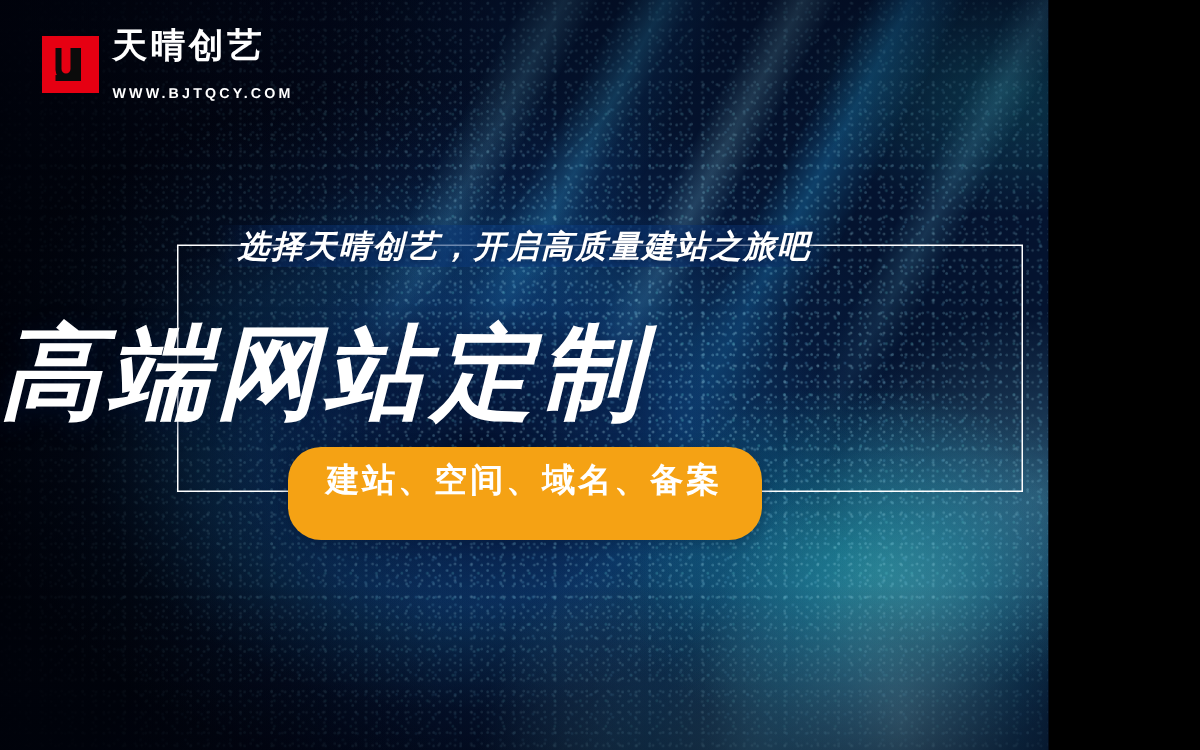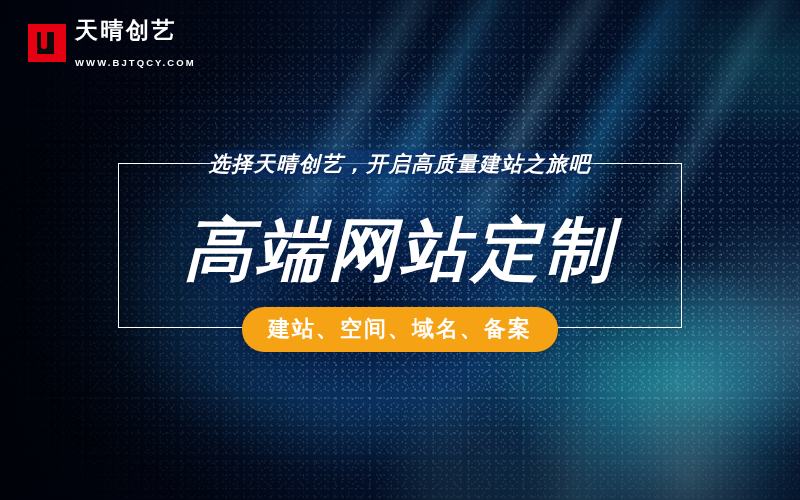--- a/index.html
+++ b/index.html
@@ -2,21 +2,21 @@
 <html><head>
 <meta charset="utf-8">
 <style>
   html, body {
     margin: 0;
     padding: 0;
     background: #000;
   }
   #banner {
     position: relative;
-    width: 800px;
+    width: 699px;
     height: 500px;
     overflow: hidden;
     font-family: "Liberation Sans", "DejaVu Sans", sans-serif;
     background: #020818;
   }
 
   
   .bg-layer {
     position: absolute;
     inset: 0;
@@ -161,21 +161,21 @@
   }
 
   .headline-wrap {
     position: absolute;
     left: 0;
     right: 0;
     top: 206px;
     height: 86px;
     display: flex;
     align-items: center;
-    justify-content: center;
+    justify-content: flex-start;
     z-index: 5;
   }
   .headline {
     color: #ffffff;
     font-size: 68px;
     font-weight: bold;
     font-style: italic;
     letter-spacing: 4px;
     line-height: 1;
     white-space: nowrap;
@@ -194,21 +194,21 @@
     justify-content: center;
     z-index: 7;
   }
   .pill {
     background: #f5a214;
     color: #ffffff;
     font-size: 22px;
     font-weight: bold;
     letter-spacing: 2px;
     line-height: 1;
-    padding: 11px 26px 12px;
+    padding: 11px 26px 29px;
     border-radius: 22px;
     white-space: nowrap;
     box-shadow: 0 2px 10px rgba(0,20,50,0.35);
   }
 </style>
 </head>
 <body>
 
 <div id="banner">
 

